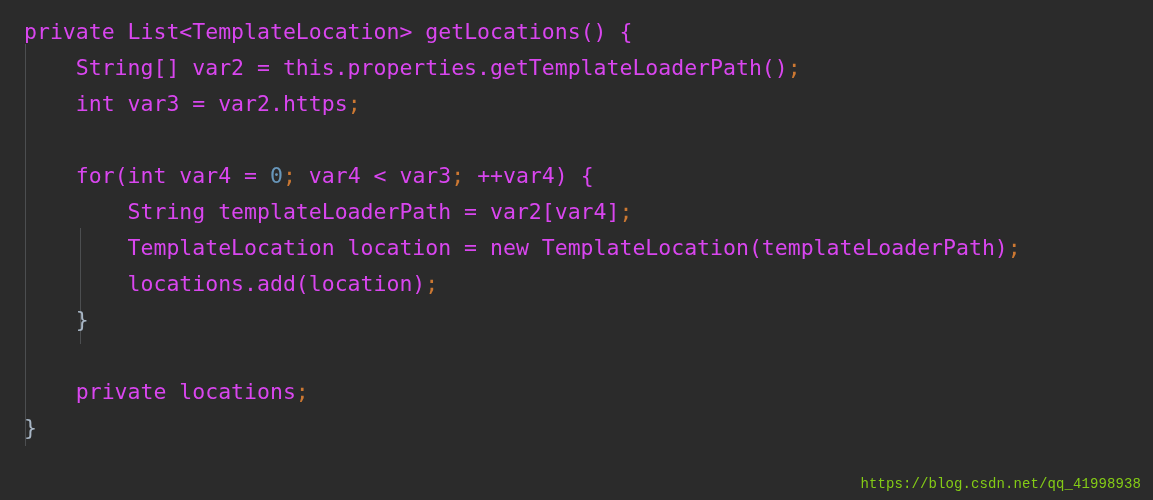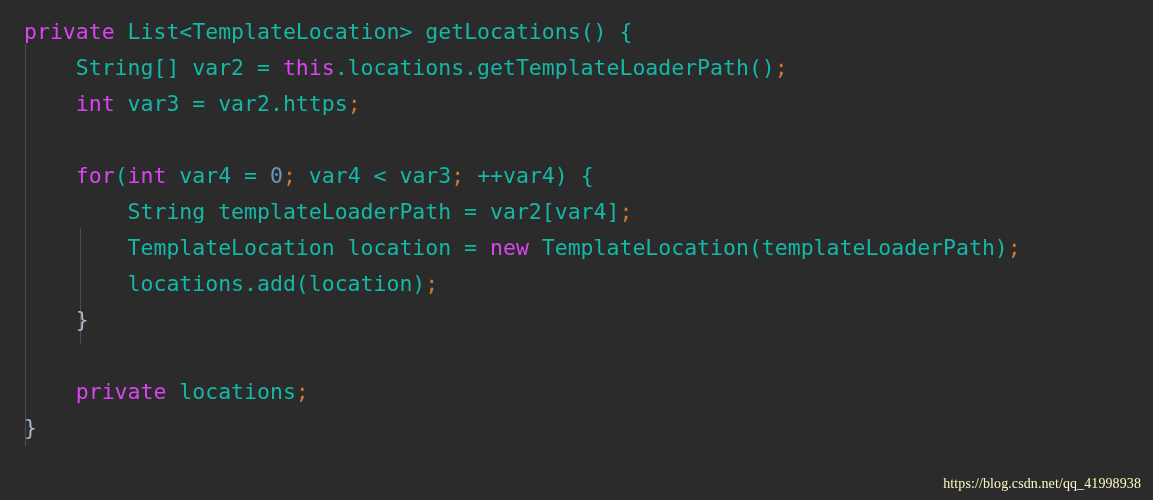--- a/index.html
+++ b/index.html
@@ -45,49 +45,49 @@
     font-size: 21.5px;
     letter-spacing: 0px;
     white-space: pre;
     padding-left: 24px;
     color: #a9b7c6;
     font-family: "DejaVu Sans Mono", monospace;
   }
 
   
   .tok-kw    { color: #d946ef; }
-  .tok-id    { color: #14b8a6; }
+  .tok-id    { color: #d946ef; }
   .tok-num   { color: #6897bb; }
   .tok-semi  { color: #cc7832; }
   .tok-brace { color: #a9b7c6; }
 
   
   #watermark {
     position: absolute;
     right: 12px;
     bottom: 8px;
-    font-family: Liberation Serif, serif;
+    font-family: Liberation Mono, monospace;
     font-size: 14px;
-    color: #fef9c3;
+    color: #84cc16;
     letter-spacing: 0.1px;
     white-space: pre;
     text-align: right;
   }
 </style>
 </head>
 <body>
 
 <div id="code-editor">
 
   <div class="indent-guide" id="indent-guide-1"></div>
   <div class="indent-guide" id="indent-guide-2"></div>
 
   <div id="code-lines">
       <div class="code-line"><span class="tok-kw">private</span><span class="tok-id"> </span><span class="tok-id">List&lt;TemplateLocation&gt;</span><span class="tok-id"> </span><span class="tok-id">getLocations() {</span></div>
-      <div class="code-line"><span class="tok-id">    </span><span class="tok-id">String[] var2 = </span><span class="tok-kw">this</span><span class="tok-id">.locations.getTemplateLoaderPath()</span><span class="tok-semi">;</span></div>
+      <div class="code-line"><span class="tok-id">    </span><span class="tok-id">String[] var2 = </span><span class="tok-kw">this</span><span class="tok-id">.properties.getTemplateLoaderPath()</span><span class="tok-semi">;</span></div>
       <div class="code-line"><span class="tok-id">    </span><span class="tok-kw">int</span><span class="tok-id"> var3 = var2.https</span><span class="tok-semi">;</span></div>
       <div class="code-line">&nbsp;</div>
       <div class="code-line"><span class="tok-id">    </span><span class="tok-kw">for</span><span class="tok-id">(</span><span class="tok-kw">int</span><span class="tok-id"> var4 = </span><span class="tok-num">0</span><span class="tok-semi">;</span><span class="tok-id"> var4 &lt; var3</span><span class="tok-semi">;</span><span class="tok-id"> ++var4) {</span></div>
       <div class="code-line"><span class="tok-id">        </span><span class="tok-id">String templateLoaderPath = var2[var4]</span><span class="tok-semi">;</span></div>
       <div class="code-line"><span class="tok-id">        </span><span class="tok-id">TemplateLocation location = </span><span class="tok-kw">new</span><span class="tok-id"> TemplateLocation(templateLoaderPath)</span><span class="tok-semi">;</span></div>
       <div class="code-line"><span class="tok-id">        </span><span class="tok-id">locations.add(location)</span><span class="tok-semi">;</span></div>
       <div class="code-line"><span class="tok-id">    </span><span class="tok-brace">}</span></div>
       <div class="code-line">&nbsp;</div>
       <div class="code-line"><span class="tok-id">    </span><span class="tok-kw">private</span><span class="tok-id"> locations</span><span class="tok-semi">;</span></div>
       <div class="code-line"><span class="tok-brace">}</span></div>

